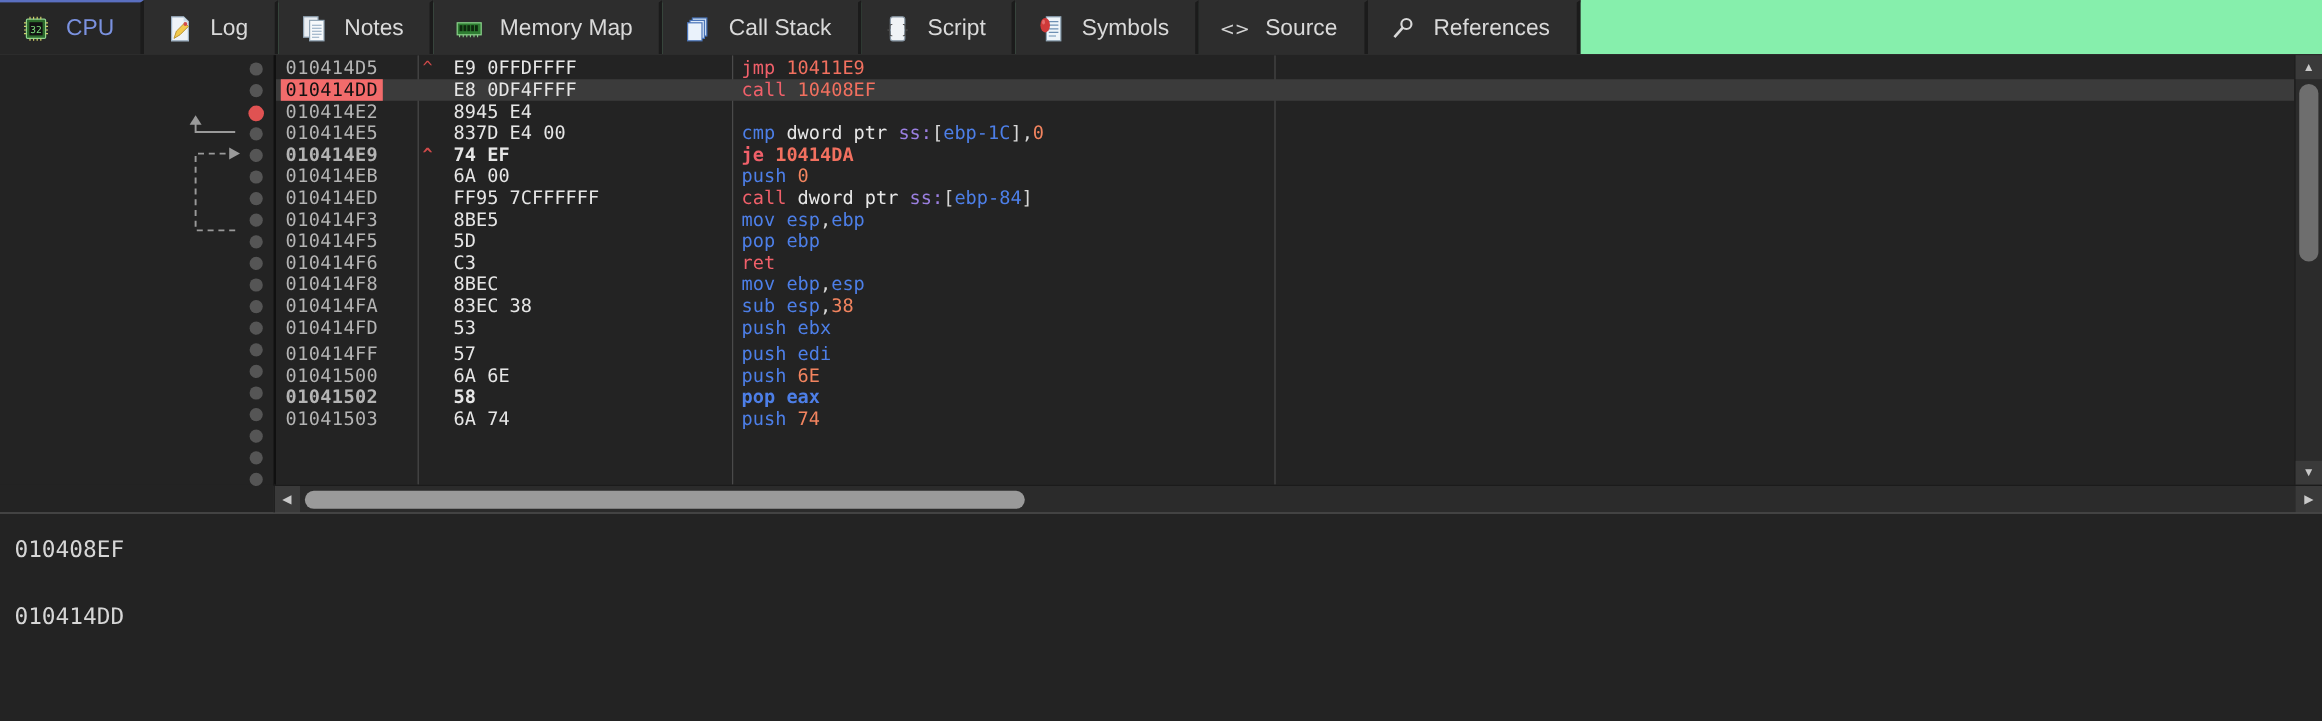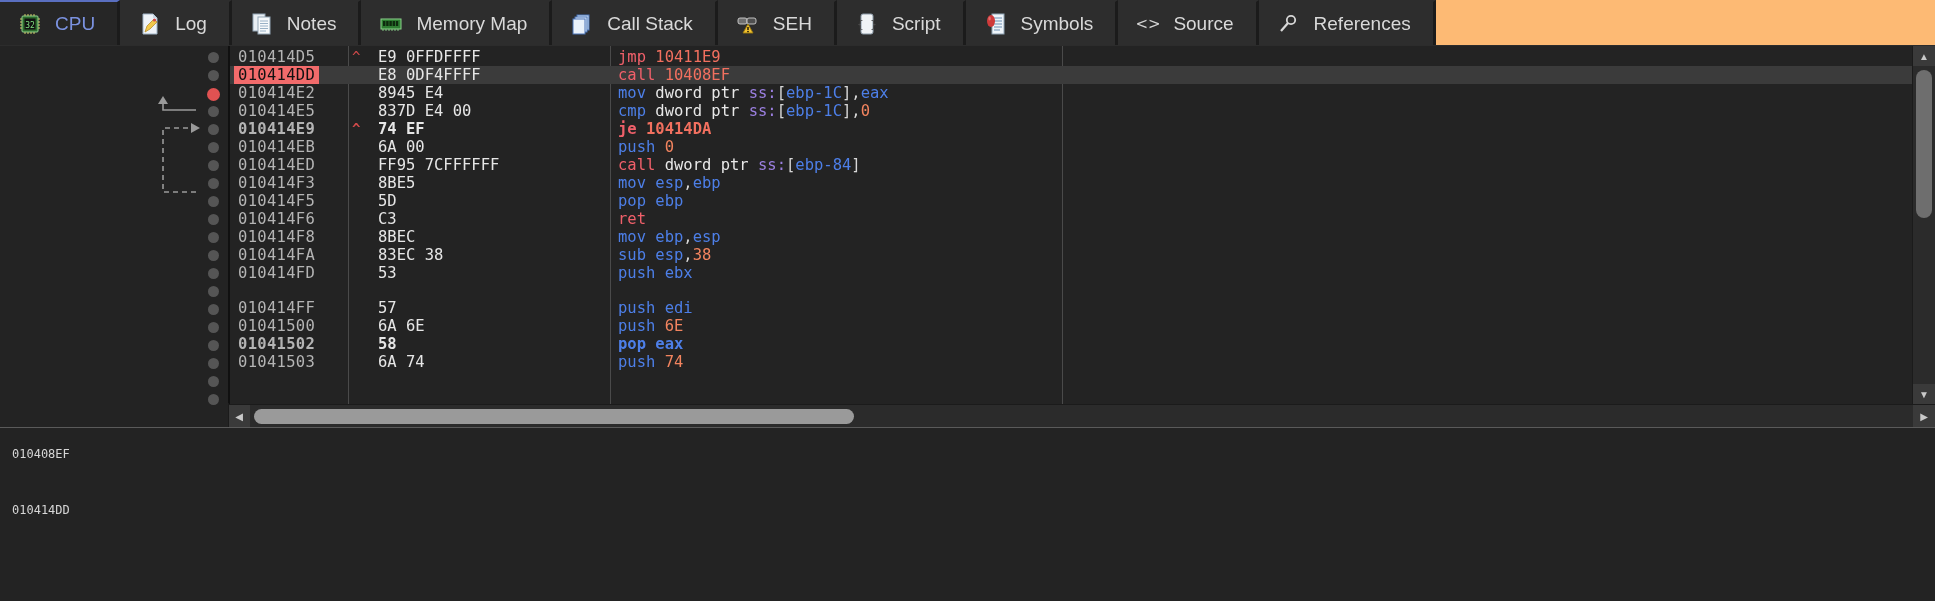--- a/index.html
+++ b/index.html
@@ -10,21 +10,21 @@
     height: 601px;
     overflow: hidden;
     font-family: "Liberation Sans", sans-serif;
   }
 
   
   #tabbar {
     display: flex;
     align-items: stretch;
     height: 45px;
-    background: #fdba74;
+    background: #86efac;
     border-bottom: 1px solid #2c2c2c;
   }
   .tab {
     display: flex;
     align-items: center;
     gap: 13px;
     padding: 0 22px 0 18px;
     background: #2d2d2d;
     color: #d9d9d9;
     font-size: 19px;
@@ -209,21 +209,21 @@
   #bottom .divider {
     position: absolute;
     left: 0; right: 0; top: 0;
     height: 1px;
     background: #5a5a5a;
   }
   .logline {
     position: absolute;
     left: 12px;
     font-family: "DejaVu Sans Mono", monospace;
-    font-size: 12px;
+    font-size: 19px;
     color: #d6d6d6;
     white-space: pre;
   }
   
   #bottomleftedge {
     position: absolute;
     left: 228px; top: -24px;
     width: 1px; height: 24px;
     background: #1b1b1b;
   }
@@ -289,32 +289,20 @@
     </div>
     <div class="tab">
       <span class="tabicon">
         <svg width="24" height="24" viewBox="0 0 24 24">
           <rect x="7" y="3" width="12" height="15" fill="#c9dcf2" stroke="#4a74b8" stroke-width="1"></rect>
           <rect x="5" y="5" width="12" height="15" fill="#dce9f8" stroke="#4a74b8" stroke-width="1"></rect>
           <rect x="3" y="7" width="12" height="15" fill="#eaf2fb" stroke="#4a74b8" stroke-width="1"></rect>
         </svg>
       </span>
       <span class="tlabel">Call Stack</span>
-    </div>
-    <div class="tab">
-      <span class="tabicon">
-        <svg width="24" height="24" viewBox="0 0 24 24">
-          <rect x="2" y="6" width="9" height="6" rx="2" fill="#6f6f6f" stroke="#cfcfcf" stroke-width=".9"></rect>
-          <rect x="11" y="6" width="9" height="6" rx="2" fill="#4f4f4f" stroke="#cfcfcf" stroke-width=".9"></rect>
-          <path d="M12 12l5 9H7z" fill="#f2c230" stroke="#9b7a10" stroke-width=".9"></path>
-          <path d="M12 15v3" stroke="#000" stroke-width="1.3"></path>
-          <circle cx="12" cy="19.6" r=".8" fill="#000"></circle>
-        </svg>
-      </span>
-      <span class="tlabel">SEH</span>
     </div>
     <div class="tab">
       <span class="tabicon">
         <svg width="24" height="24" viewBox="0 0 24 24">
           <rect x="6" y="2" width="12" height="20" rx="2" fill="#f0f3f6" stroke="#8b9aa8" stroke-width="1"></rect>
           <text x="12" y="16" font-size="11" font-family="DejaVu Sans Mono, monospace" fill="#4a4a4a" text-anchor="middle">{ }</text>
         </svg>
       </span>
       <span class="tlabel">Script</span>
     </div>
@@ -386,32 +374,32 @@
       </div>
   </div>
 
   <div id="disasm">
     <div class="vsep" style="left:118px"></div>
     <div class="vsep" style="left:380px"></div>
     <div class="vsep" style="left:832px"></div>
     <div id="rows">
         <div class="drow" style="margin-top: 2px;"><span class="caddr">010414D5</span><span class="cjarrow">^</span><span class="cbytes">E9 0FFDFFFF</span><span class="ctext"><span class="op-branch">jmp</span> <span class="num">10411E9</span></span></div>
         <div class="drow selected" style="margin-top: 0px;"><span class="caddr">010414DD</span><span class="cbytes">E8 0DF4FFFF</span><span class="ctext"><span class="op-branch">call</span> <span class="num">10408EF</span></span></div>
-        <div class="drow" style="margin-top: 0px;"><span class="caddr">010414E2</span><span class="cbytes">8945 E4</span><span class="ctext"><span class="op-std">mov</span> <span class="kw">dword ptr </span><span class="seg">ss:</span><span class="brk">[</span><span class="reg">ebp-1C</span><span class="brk">]</span><span class="brk">,</span><span class="reg">eax</span></span></div>
+        <div class="drow" style="margin-top: 0px;"><span class="caddr">010414E2</span><span class="cbytes">8945 E4</span></div>
         <div class="drow" style="margin-top: 0px;"><span class="caddr">010414E5</span><span class="cbytes">837D E4 00</span><span class="ctext"><span class="op-std">cmp</span> <span class="kw">dword ptr </span><span class="seg">ss:</span><span class="brk">[</span><span class="reg">ebp-1C</span><span class="brk">]</span><span class="brk">,</span><span class="imm">0</span></span></div>
         <div class="drow" style="margin-top: 0px; font-weight: bold;"><span class="caddr">010414E9</span><span class="cjarrow">^</span><span class="cbytes">74 EF</span><span class="ctext"><span class="op-branch">je</span> <span class="num">10414DA</span></span></div>
         <div class="drow" style="margin-top: 0px;"><span class="caddr">010414EB</span><span class="cbytes">6A 00</span><span class="ctext"><span class="op-std">push</span> <span class="imm">0</span></span></div>
         <div class="drow" style="margin-top: 0px;"><span class="caddr">010414ED</span><span class="cbytes">FF95 7CFFFFFF</span><span class="ctext"><span class="op-branch">call</span> <span class="kw">dword ptr </span><span class="seg">ss:</span><span class="brk">[</span><span class="reg">ebp-84</span><span class="brk">]</span></span></div>
         <div class="drow" style="margin-top: 0px;"><span class="caddr">010414F3</span><span class="cbytes">8BE5</span><span class="ctext"><span class="op-std">mov</span> <span class="reg">esp</span><span class="brk">,</span><span class="reg">ebp</span></span></div>
         <div class="drow" style="margin-top: 0px;"><span class="caddr">010414F5</span><span class="cbytes">5D</span><span class="ctext"><span class="op-std">pop</span> <span class="reg">ebp</span></span></div>
         <div class="drow" style="margin-top: 0px;"><span class="caddr">010414F6</span><span class="cbytes">C3</span><span class="ctext"><span class="op-branch">ret</span></span></div>
         <div class="drow" style="margin-top: 0px;"><span class="caddr">010414F8</span><span class="cbytes">8BEC</span><span class="ctext"><span class="op-std">mov</span> <span class="reg">ebp</span><span class="brk">,</span><span class="reg">esp</span></span></div>
         <div class="drow" style="margin-top: 0px;"><span class="caddr">010414FA</span><span class="cbytes">83EC 38</span><span class="ctext"><span class="op-std">sub</span> <span class="reg">esp</span><span class="brk">,</span><span class="imm">38</span></span></div>
         <div class="drow" style="margin-top: 0px;"><span class="caddr">010414FD</span><span class="cbytes">53</span><span class="ctext"><span class="op-std">push</span> <span class="reg">ebx</span></span></div>
-        <div class="drow" style="margin-top: 17px; text-align: center;"><span class="caddr">010414FF</span><span class="cbytes">57</span><span class="ctext"><span class="op-std">push</span> <span class="reg">edi</span></span></div>
+        <div class="drow" style="margin-top: 4px; text-align: center;"><span class="caddr">010414FF</span><span class="cbytes">57</span><span class="ctext"><span class="op-std">push</span> <span class="reg">edi</span></span></div>
         <div class="drow" style="margin-top: 0px; padding-left: 47px;"><span class="caddr">01041500</span><span class="cbytes">6A 6E</span><span class="ctext"><span class="op-std">push</span> <span class="imm">6E</span></span></div>
         <div class="drow" style="margin-top: 0px; font-weight: bold;"><span class="caddr">01041502</span><span class="cbytes">58</span><span class="ctext"><span class="op-std">pop</span> <span class="reg">eax</span></span></div>
         <div class="drow" style="margin-top: 0px;"><span class="caddr">01041503</span><span class="cbytes">6A 74</span><span class="ctext"><span class="op-std">push</span> <span class="imm">74</span></span></div>
       </div>
   </div>
 
   <div id="vscroll">
     <div class="sbtn up">▲</div>
     <div id="vthumb"></div>
     <div class="sbtn down">▼</div>

